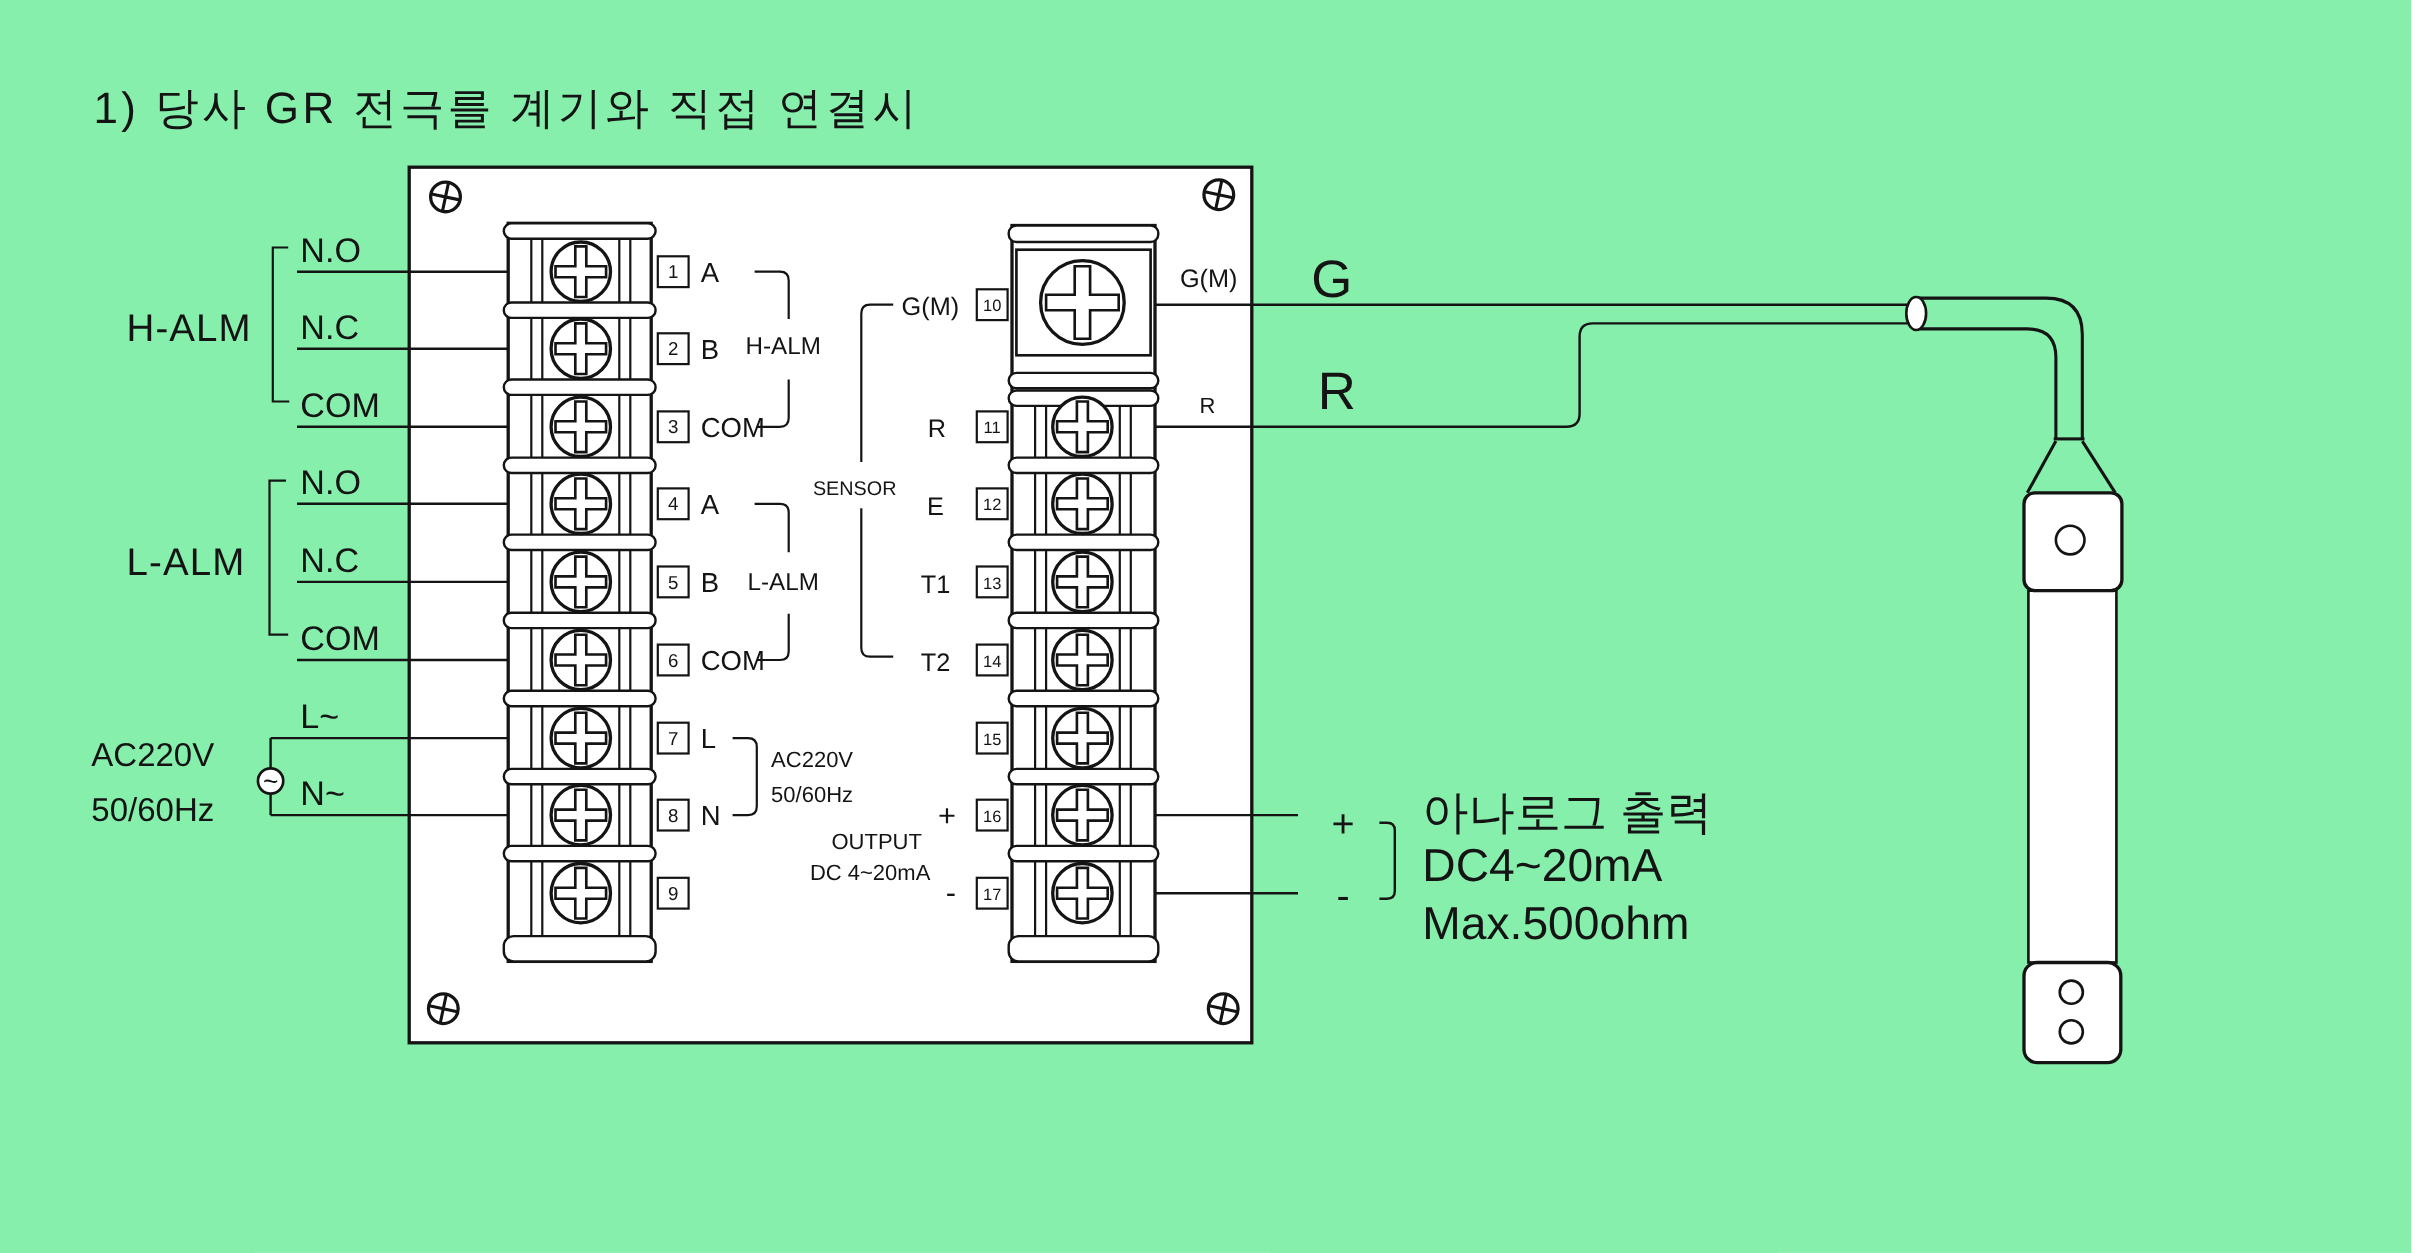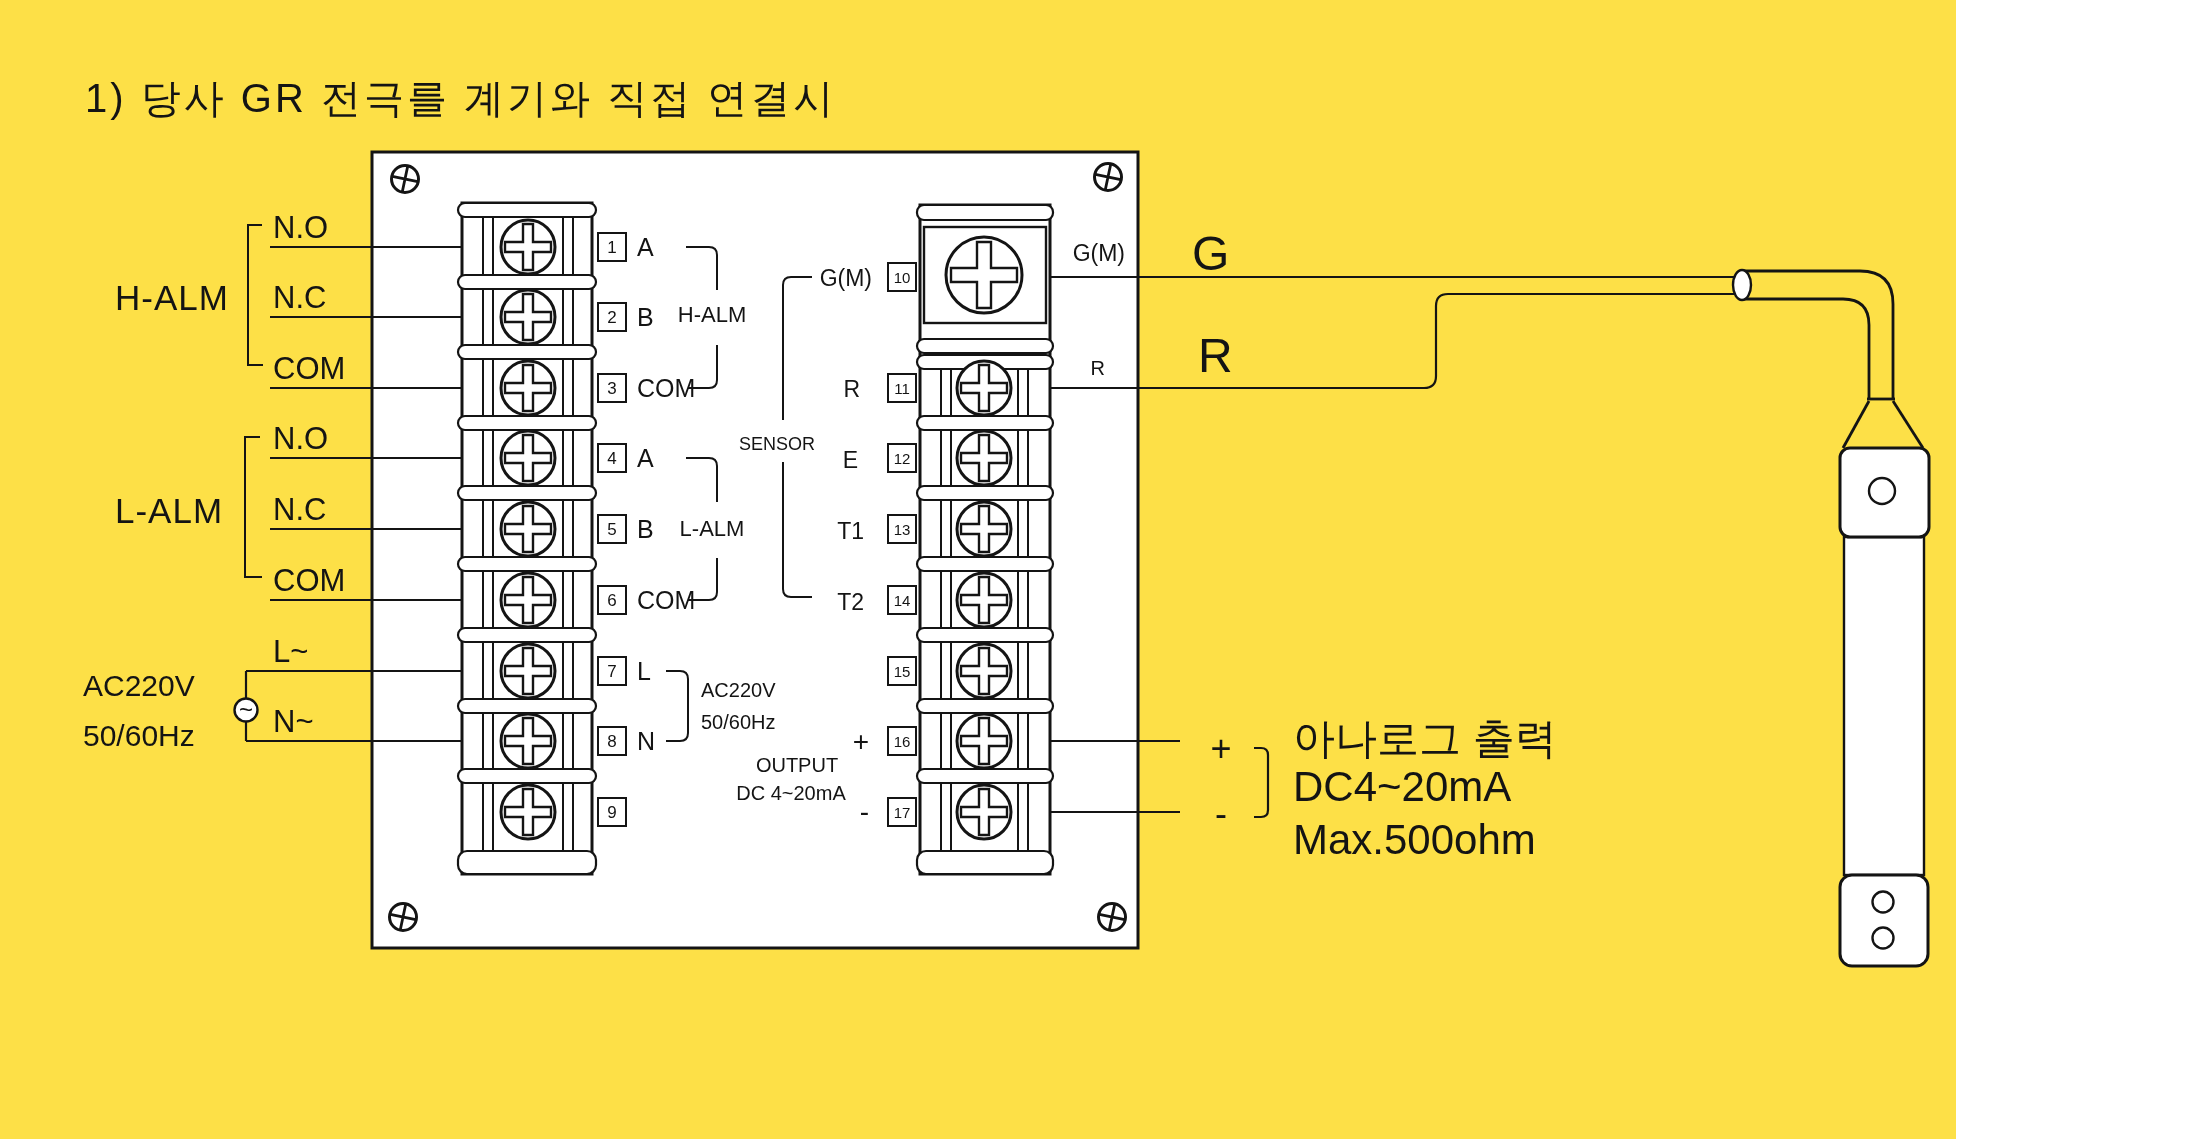--- a/index.html
+++ b/index.html
@@ -1,16 +1,16 @@
 <!DOCTYPE html>
 <html><head>
 <meta charset="utf-8">
 <style>
   html,body{margin:0;padding:0;background:#ffffff;}
-  #stage{position:relative;width:1956px;height:1139px;background:#fde047;overflow:hidden;
+  #stage{position:relative;width:2192px;height:1139px;background:#86efac;overflow:hidden;
          font-family:"Liberation Sans","DejaVu Sans",sans-serif;}
   svg{position:absolute;left:0;top:0;}
   svg text{fill:#141414;font-family:"Liberation Sans","DejaVu Sans",sans-serif;}
   .wire{stroke:#141414;stroke-width:2.2;fill:none;}
   .wire3{stroke:#141414;stroke-width:2.8;fill:none;}
   .box{fill:#ffffff;stroke:#141414;stroke-width:3;}
   .box2{fill:#ffffff;stroke:#141414;stroke-width:2.4;}
   .bar{fill:#ffffff;stroke:#141414;stroke-width:2.2;}
   .inner{stroke:#141414;stroke-width:2;fill:none;}
   .numbox{fill:#ffffff;stroke:#141414;stroke-width:2;}

